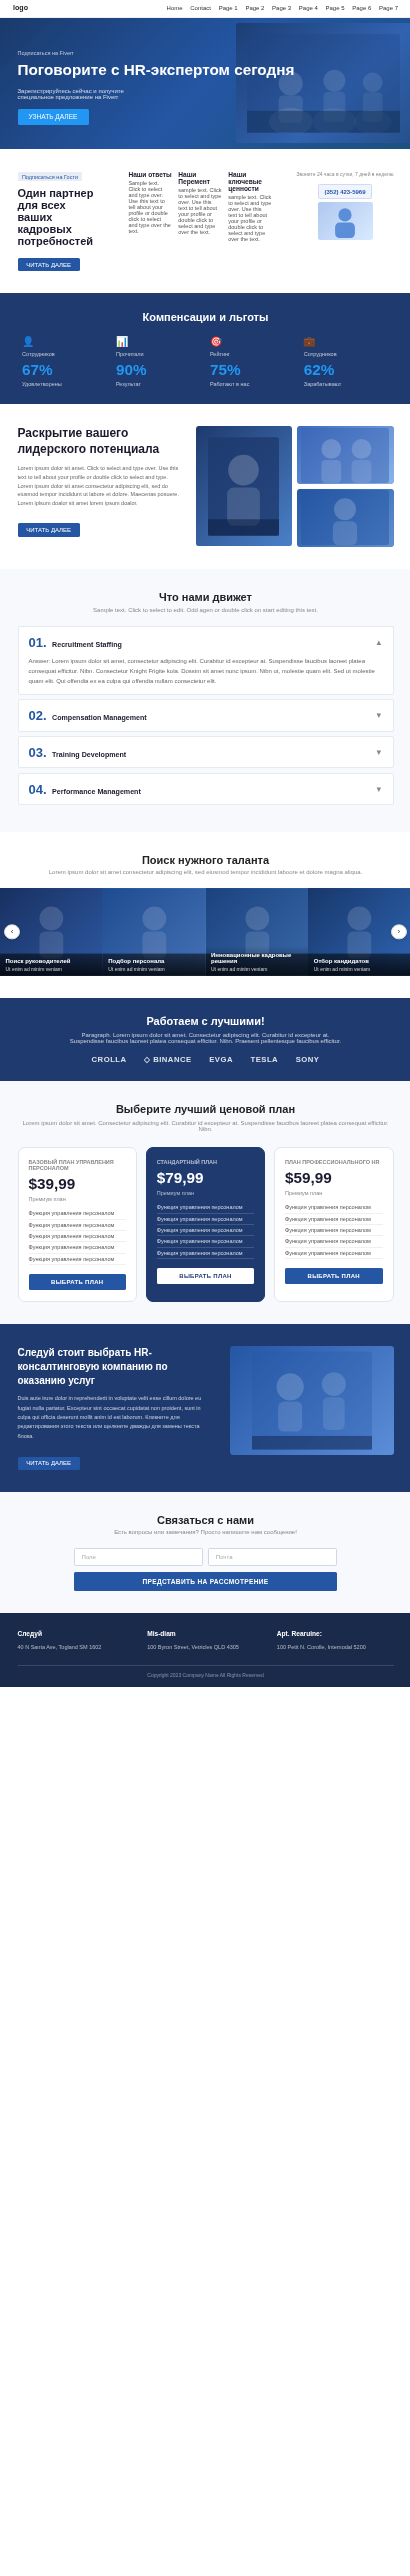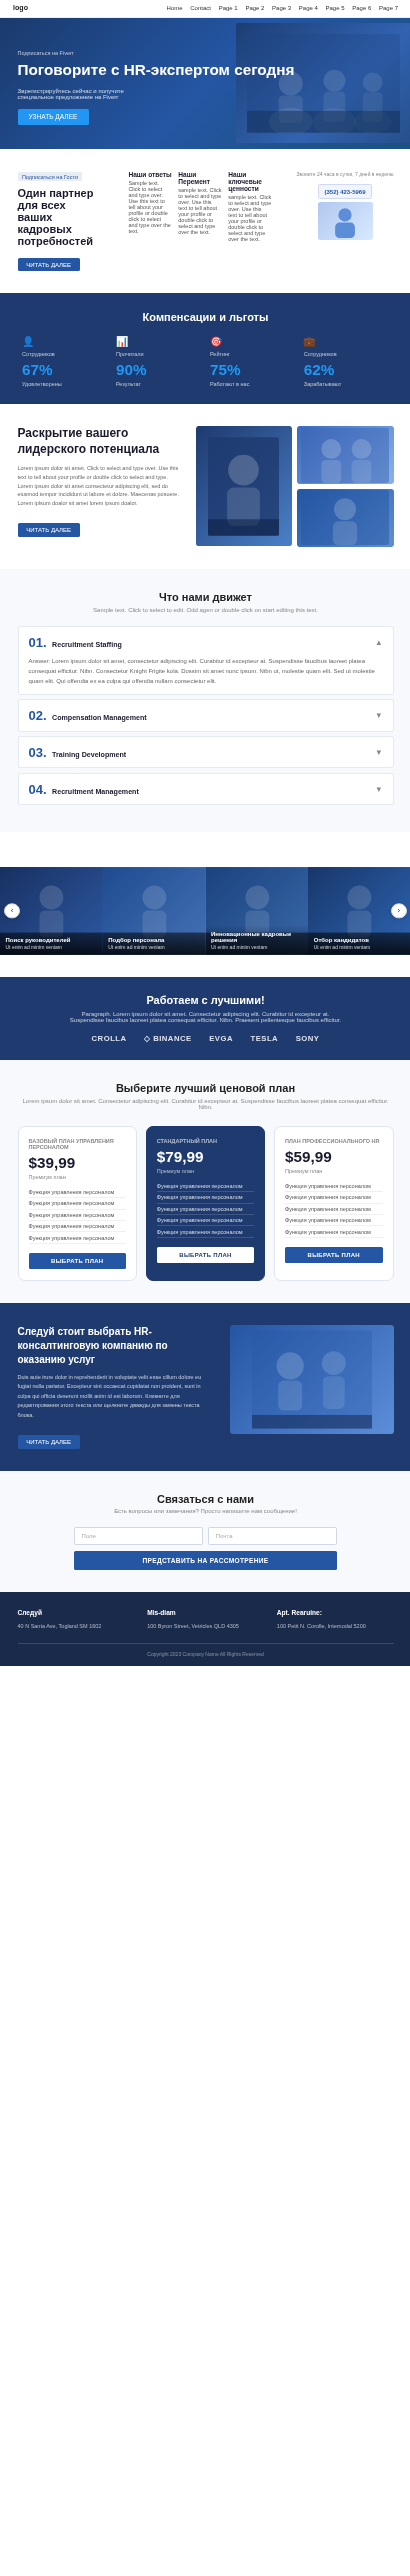--- a/index.html
+++ b/index.html
@@ -296,29 +296,33 @@
     </div>
       <div class="accordion-item">
       <div class="accordion-header">
         <span><span class="accordion-number">03.</span><span class="accordion-header-label">Training Development</span></span>
         <span class="accordion-chevron">▼</span>
       </div>
 
     </div>
       <div class="accordion-item">
       <div class="accordion-header">
-        <span><span class="accordion-number">04.</span><span class="accordion-header-label">Recruitment Management</span></span>
+        <span><span class="accordion-number">04.</span><span class="accordion-header-label">Performance Management</span></span>
         <span class="accordion-chevron">▼</span>
       </div>
 
     </div>
     </div>
 </section>
 
 <section class="talent-section">
+  <div class="talent-header">
+    <h2>Поиск нужного таланта</h2>
+    <p>Lorem ipsum dolor sit amet consectetur adipiscing elit, sed eiusmod tempor incididunt laboore et dolore magna aliqua.</p>
+  </div>
   <div class="talent-carousel">
     <button class="carousel-btn carousel-prev">‹</button>
     <div class="talent-cards" id="talent-cards">
 
     <div class="talent-card">
       <div class="talent-card-img" style="background:linear-gradient(135deg,#1a3060,#3a6abf);">
         <svg width="100%" height="88" viewBox="0 0 190 160">
           <rect width="190" height="160" fill="rgba(20,50,100,0.3)" rx="0"></rect>
           <circle cx="95" cy="55" r="22" fill="rgba(255,255,255,0.15)"></circle>
           <rect x="73" y="79" width="44" height="50" rx="10" fill="rgba(255,255,255,0.12)"></rect>

